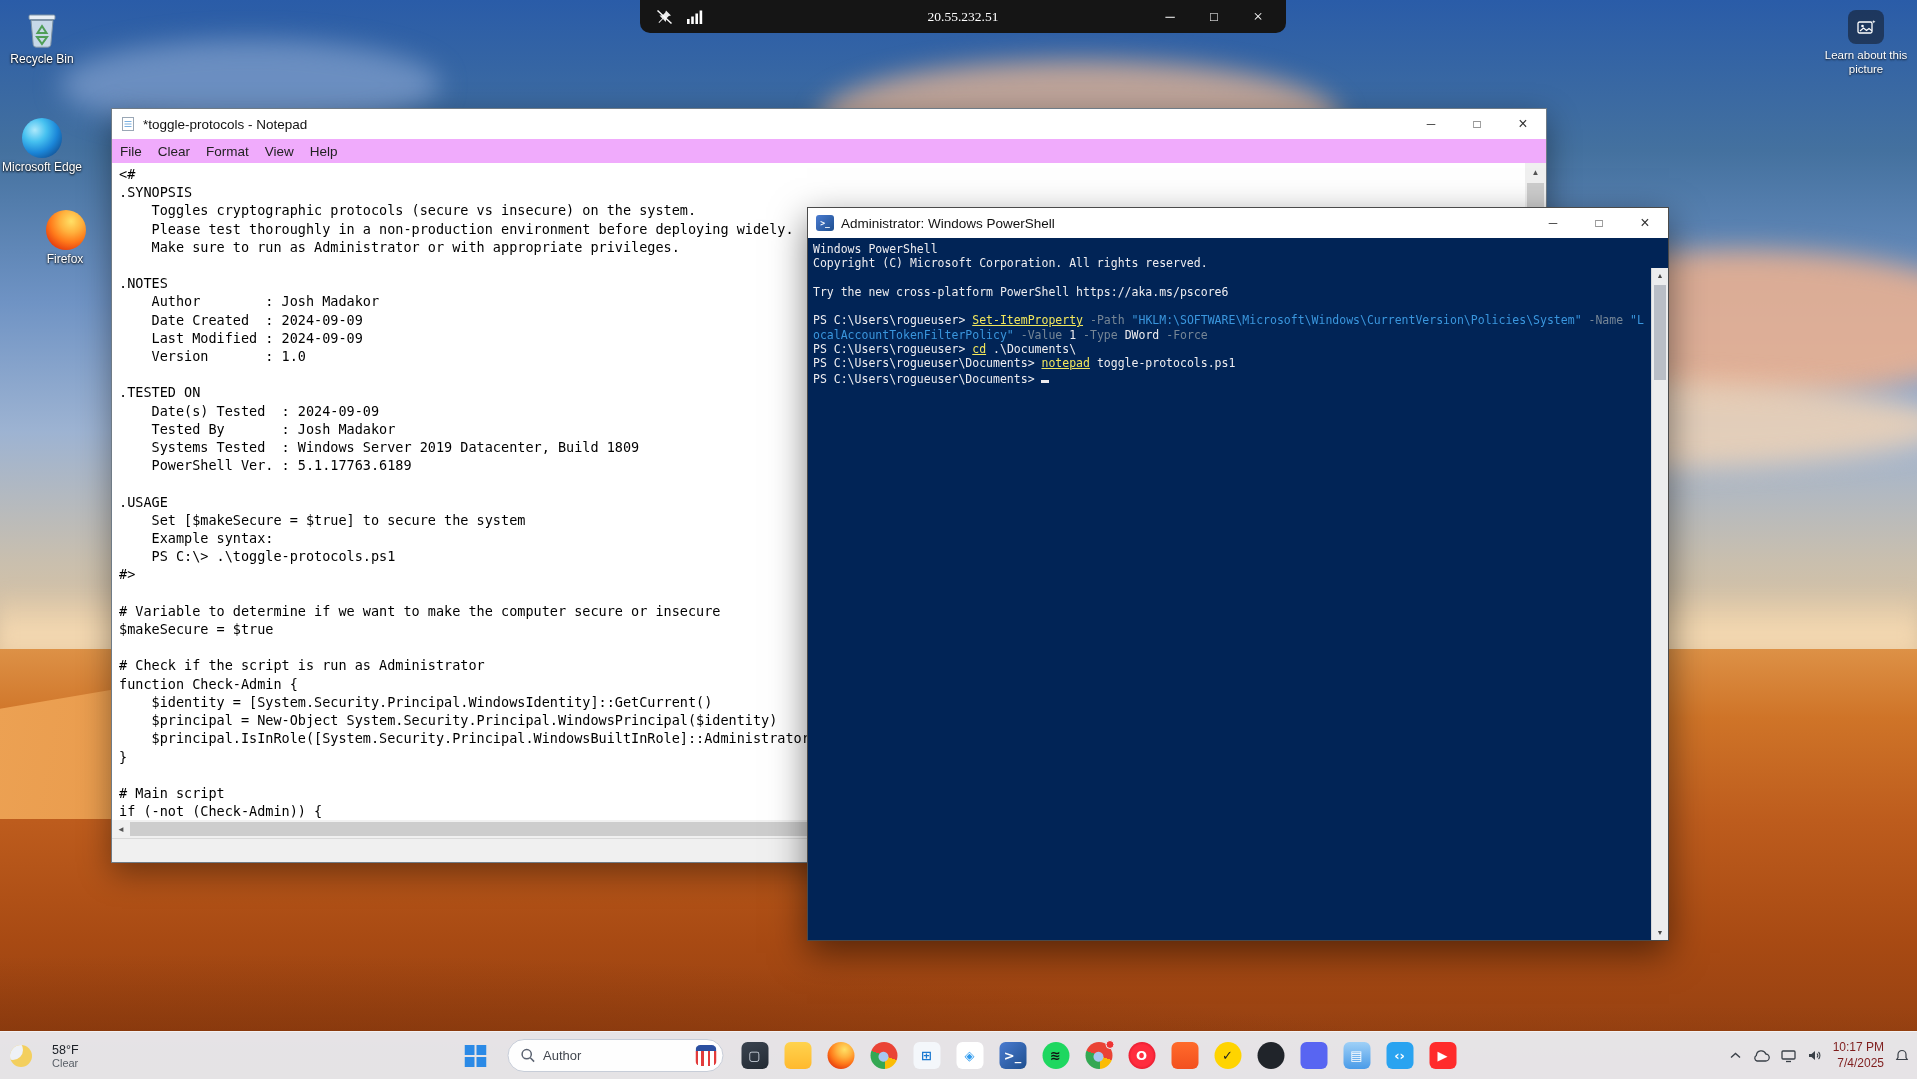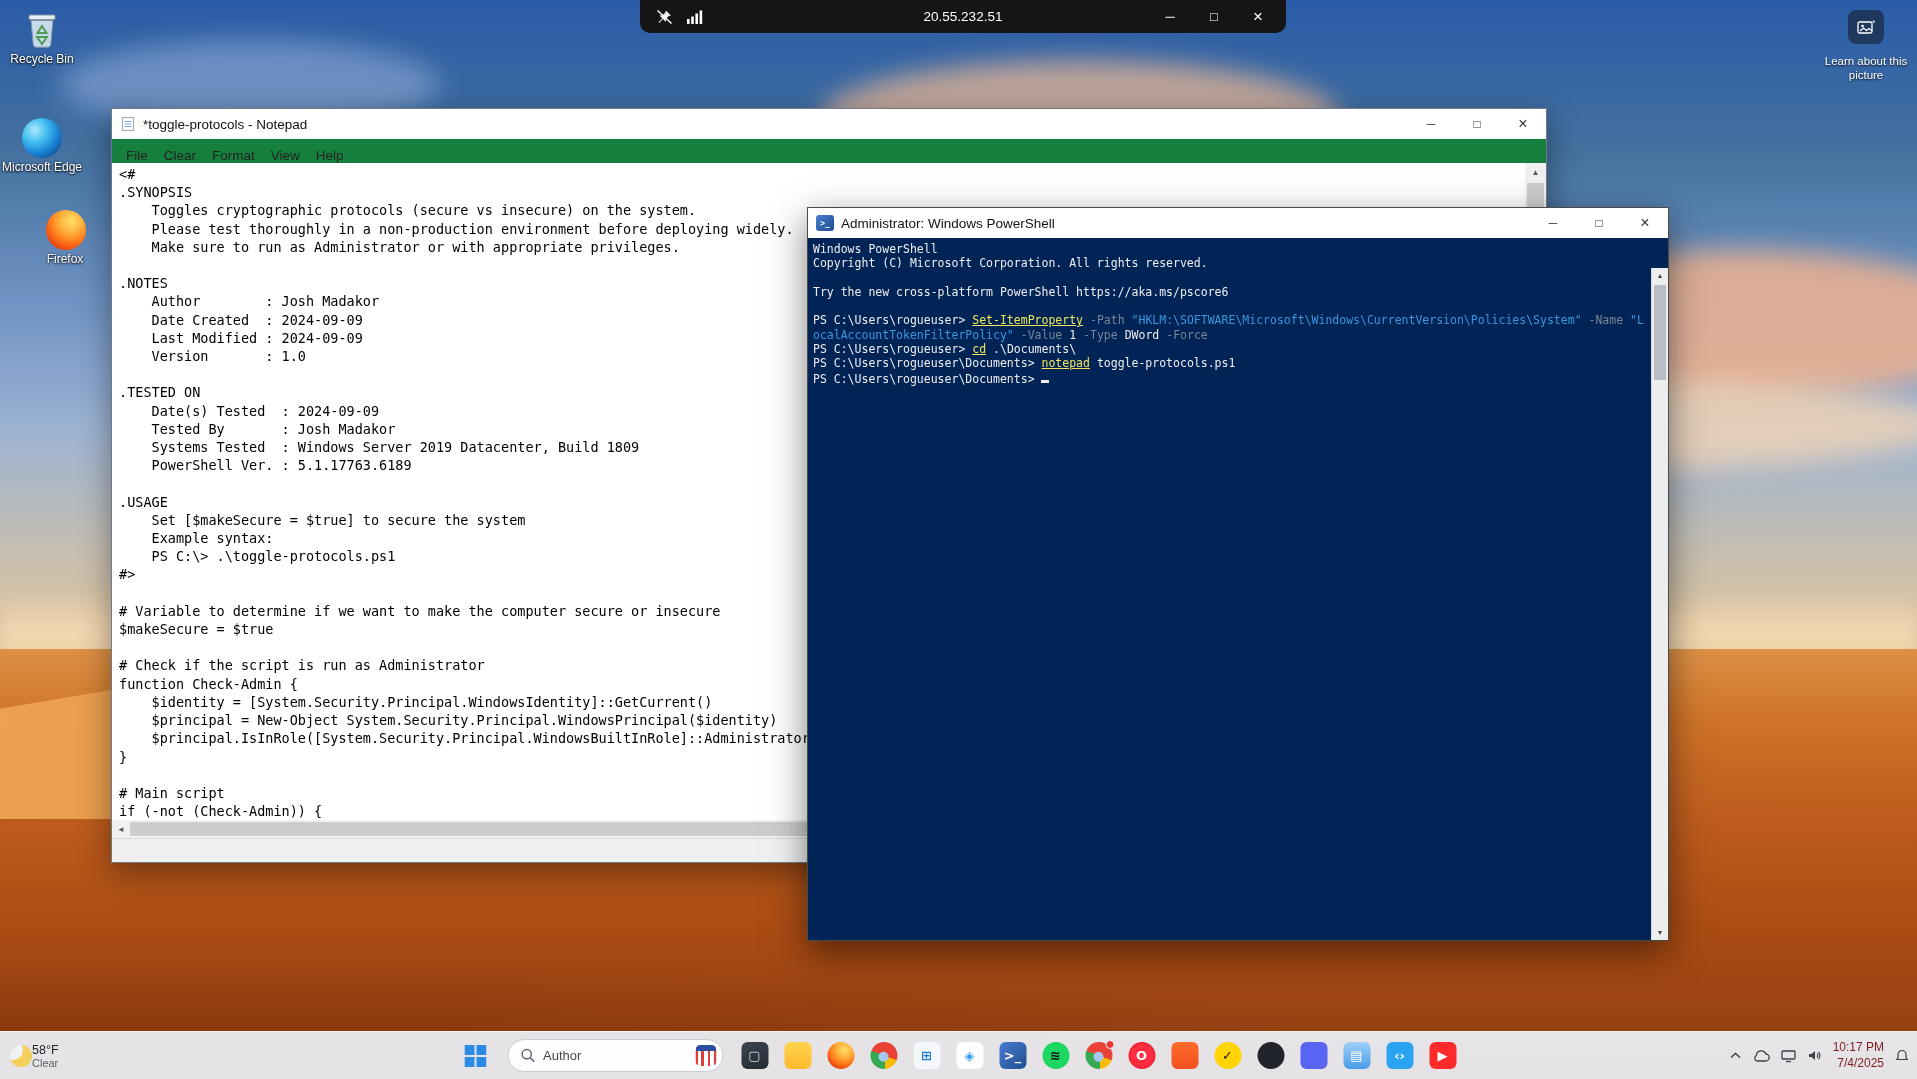--- a/index.html
+++ b/index.html
@@ -35,46 +35,46 @@
     text-shadow:0 1px 2px rgba(0,0,0,0.9), 0 0 3px rgba(0,0,0,0.6); }
   .edge-ball { width:40px; height:40px; border-radius:50%;
     background:radial-gradient(circle at 32% 30%,#aee9fb 0%,#46c1f0 30%,#1b86d8 58%,#114a8b 88%); }
   .fx-ball { width:40px; height:40px; border-radius:50%;
     background:radial-gradient(circle at 63% 28%,#ffe066 0%,#ffb13d 30%,#ff7a1a 55%,#e8420f 78%,#b5007f 100%); }
 
   
   .learn { position:absolute; top:10px; right:8px; width:86px; text-align:center; }
   .learn .chip { width:36px; height:34px; margin:0 auto; border-radius:8px;
     background:rgba(18,24,34,0.55); display:flex; align-items:center; justify-content:center; }
-  .learn .txt { margin-top:11px; font-size:11.5px; color:#fff; line-height:1.2;
+  .learn .txt { margin-top:5px; font-size:11.5px; color:#fff; line-height:1.2;
     text-shadow:0 1px 2px rgba(0,0,0,0.9); }
 
   
   .rdp-bar { position:absolute; left:640px; top:0; width:646px; height:33px; z-index:6;
-    background:#151515; border-radius:0 0 10px 10px; display:flex; align-items:center; color:#fff; }
+    background:#151515; border-radius:0 0 10px 10px; display:flex; align-items:center; color:#fff;font-family:Liberation Serif, serif; }
   .rdp-left { display:flex; align-items:center; gap:14px; padding-left:16px; }
   .rdp-title { position:absolute; left:0; right:0; text-align:center; font-size:13.5px; color:#fff; }
   .rdp-btns { margin-left:auto; display:flex; height:100%; padding-right:6px; position:relative; z-index:1; }
   .rdp-btn { width:44px; height:100%; display:flex; align-items:center; justify-content:center;
     font-size:13px; color:#fff; cursor:default; }
   .rdp-btn.close { font-size:17px; }
 
   
   .titlebar { display:flex; align-items:center; background:#fff; position:relative; }
   .title-text { font-size:13.5px; color:#111; margin-left:7px; white-space:nowrap; }
   .win-btns { margin-left:auto; display:flex; height:100%; }
   .win-btn { width:46px; height:100%; display:flex; align-items:center; justify-content:center;
     color:#333; font-size:12px; cursor:default; }
   .win-btn.close { font-size:16px; }
 
   
   .notepad { position:absolute; left:111px; top:108px; width:1436px; height:755px; z-index:2;
     background:#fff; border:1px solid #6f7b86; box-shadow:0 10px 30px rgba(0,0,0,0.4); }
   .np-title { height:30px; }
-  .np-menu { height:24px; display:flex; align-items:flex-end; background:#15803d; padding-left:6px; }
+  .np-menu { height:24px; display:flex; align-items:center; background:#f0abfc; }
   .menu-item { font-size:13.5px; color:#222; padding:0 8px; }
   .np-body { position:absolute; left:0; right:21px; top:54px; bottom:42px; overflow:hidden; background:#fff; }
   .np-body pre { font-family:"DejaVu Sans Mono","Liberation Mono",monospace;
     font-size:13.5px; line-height:18.2px; color:#000; padding:2px 0 0 7px; white-space:pre; }
   .np-vscroll { position:absolute; right:0; top:54px; bottom:42px; width:21px; background:#f0f0f0; }
   .np-vscroll .arr { height:18px; display:flex; align-items:center; justify-content:center; font-size:8px; color:#555; }
   .np-vscroll .arr.down { position:absolute; bottom:0; left:0; right:0; }
   .np-vthumb { position:absolute; left:2px; right:2px; top:20px; height:330px; background:#cdcdcd; }
   .np-hscroll { position:absolute; left:0; right:21px; bottom:24px; height:18px; background:#f0f0f0; display:flex; align-items:center; }
   .np-hscroll .arr { width:18px; text-align:center; font-size:8px; color:#555; }
@@ -101,21 +101,21 @@
   .c-cursor { display:inline-block; width:8px; height:12px; border-bottom:3px solid var(--ps-fg,#eeedf0); }
   .ps-vscroll { position:absolute; right:0; top:30px; bottom:0; width:17px; background:#ecedee; border-left:1px solid #d5d7d9; }
   .ps-vscroll .arr { height:15px; display:flex; align-items:center; justify-content:center; font-size:7px; color:#444; }
   .ps-vscroll .arr.down { position:absolute; bottom:0; left:0; right:0; }
   .ps-vthumb { position:absolute; left:2px; right:2px; top:17px; height:95px; background:#b9bec6; }
 
   
   .taskbar { position:absolute; left:0; right:0; bottom:0; height:48px; z-index:10;
     background:rgba(238,242,248,0.92); border-top:1px solid rgba(255,255,255,0.5);
     display:flex; align-items:center; }
-  .weather { position:absolute; left:10px; display:flex; align-items:center; gap:0; }
+  .weather { position:absolute; left:10px; display:flex; align-items:center; gap:20px; }
   .moon { width:22px; height:22px; border-radius:50%; background:#f3cf5e; position:relative; overflow:hidden; }
   .moon::after { content:''; position:absolute; left:-7px; top:-5px; width:20px; height:20px;
     border-radius:50%; background:#eef1f7; }
   .wtxt .t { font-size:12.5px; color:#1b1f26; }
   .wtxt .c { font-size:11px; color:#5a6068; }
   .tb-center { position:absolute; left:50%; transform:translateX(-50%);
     display:flex; align-items:center; gap:4px; height:100%; }
   .tb-slot { width:44px; height:44px; display:flex; align-items:center; justify-content:center;
     border-radius:6px; position:relative; }
   .search-pill { width:216px; height:33px; border-radius:17px; background:rgba(255,255,255,0.95);

